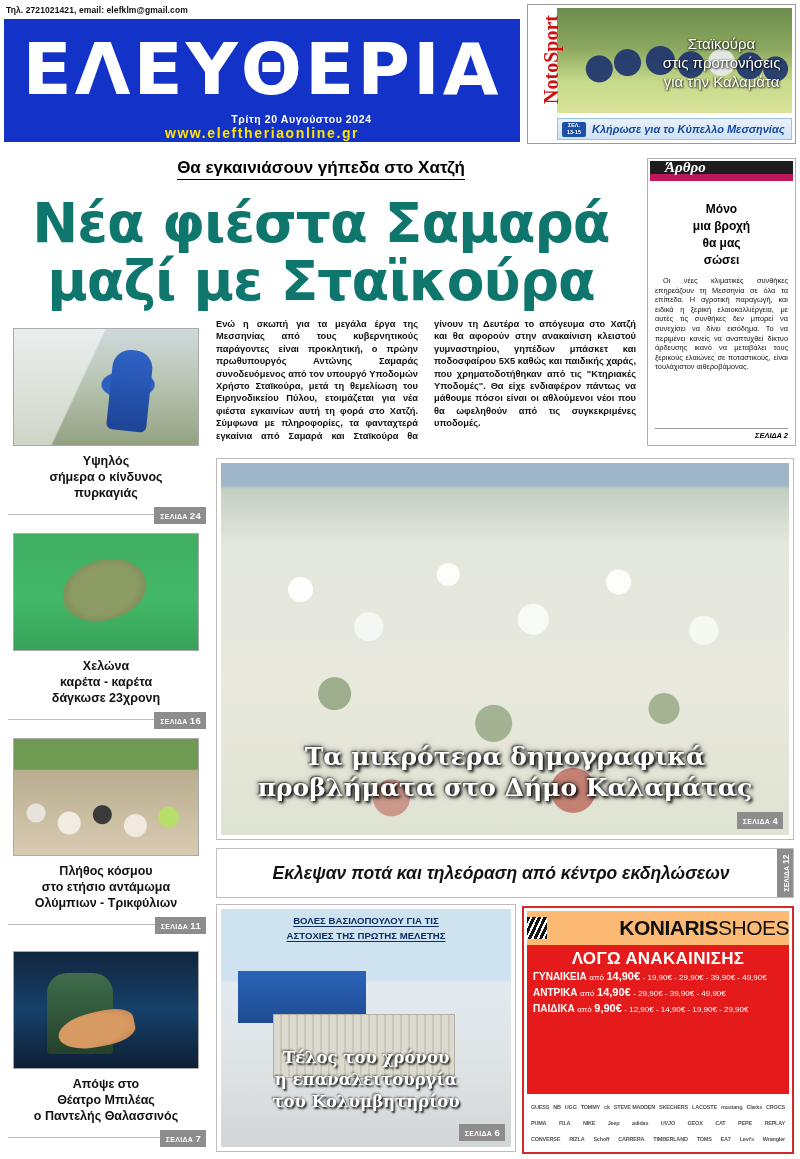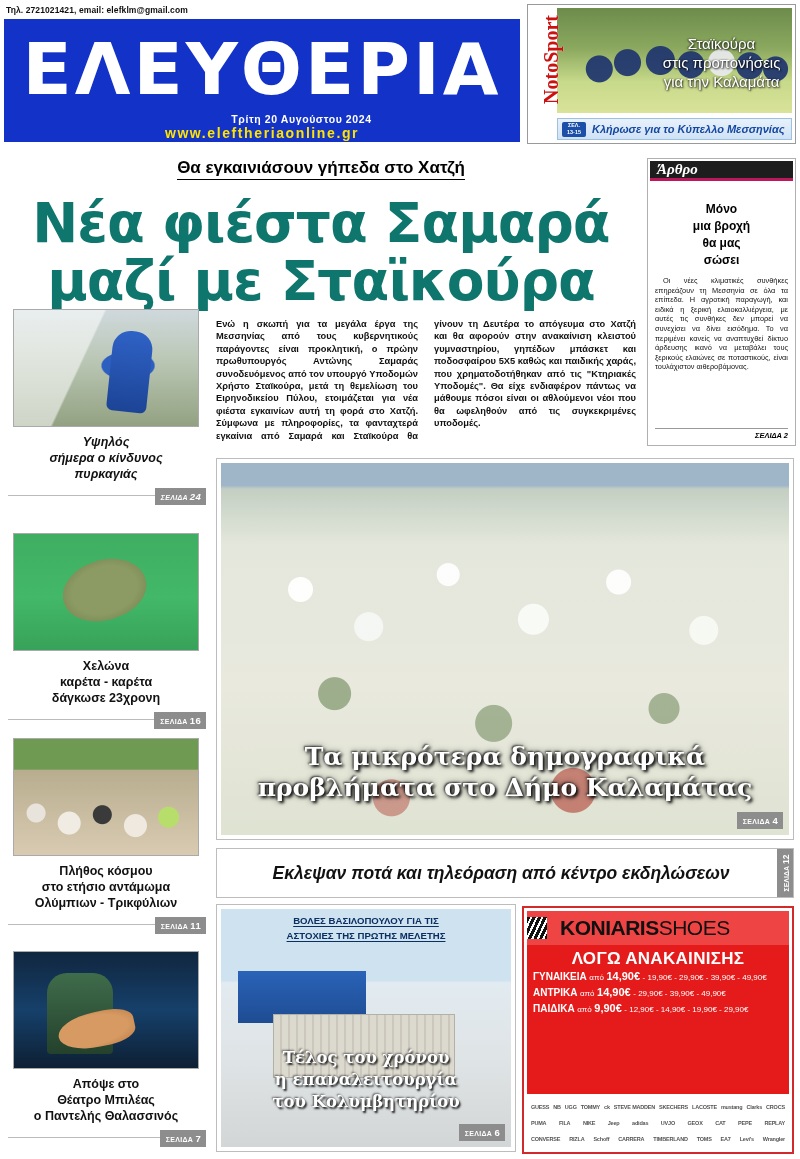--- a/index.html
+++ b/index.html
@@ -123,22 +123,22 @@
     color: #0f766e;
   }
 
   
   .arthro {
     position: absolute; left: 647px; top: 158px; width: 149px; height: 288px;
     border: 1px solid #b0b0b0; background: #fff;
   }
   .arthro-head {
     margin: 2px; height: 20px; background: #1d1d1d;
-    border-bottom: 3px solid #be185d;
-    display: flex; align-items: center; padding-left: 7px;
+    border-bottom: 7px solid #be185d;
+    display: flex; align-items: center; padding-left: 15px;
   }
   .arthro-head span {
     font-family: "Liberation Serif", serif; font-style: italic;
     font-weight: bold; font-size: 15px; color: #fff;
   }
   .arthro-title {
     margin-top: 20px; padding: 0 6px; text-align: center;
     font-size: 12px; line-height: 17px; font-weight: bold; color: #000;
   }
   .arthro-body {
@@ -324,22 +324,22 @@
   }
   .pool .pagetag { right: 6px; bottom: 6px; top: auto; z-index: 4; }
 
   
   .ad {
     position: absolute; left: 522px; top: 906px; width: 272px; height: 248px;
     border: 2px solid #d22a2a; background: #fff; padding: 3px;
     display: flex; flex-direction: column;
   }
   .ad-logo {
-    height: 34px; display: flex; align-items: center; justify-content: flex-start; gap: 13px;
-    background: #ef4444;
+    height: 34px; display: flex; align-items: center; justify-content: space-between; gap: 19px;
+    background: #fdba74;
   }
   .ad-logo-mark {
     width: 20px; height: 22px;
     background: repeating-linear-gradient(115deg,#111 0 3px,#fff 3px 5px);
     flex: 0 0 auto;
   }
   .ad-logo-text { font-size: 21px; font-weight: bold; letter-spacing: -.5px; color: #111; }
   .ad-logo-text .light { font-weight: normal; }
   .ad-red {
     flex: 1; background: #e51b1b; color: #fff;
@@ -420,21 +420,21 @@
     </div>
     <div class="arthro-title" style="white-space:pre-line">Μόνο
 μια βροχή
 θα μας
 σώσει</div>
     <div class="arthro-body">Οι νέες κλιματικές συνθήκες επηρεάζουν τη Μεσσηνία σε όλα τα επίπεδα. Η αγροτική παραγωγή, και ειδικά η ξερική ελαιοκαλλιέργεια, με αυτές τις συνθήκες δεν μπορεί να συνεχίσει να δίνει εισόδημα. Το να περιμένει κανείς να αναπτυχθεί δίκτυο άρδευσης ικανό να μεταβάλει τους ξερικούς ελαιώνες σε ποταστικούς, είναι τουλάχιστον αιθεροβάμονας.</div>
     <div class="arthro-rule"></div>
     <div class="arthro-page">ΣΕΛΙΔΑ 2</div>
   </div>
 
-  <div class="side-item" style="top:309px;font-style:italic;">
+  <div class="side-item" style="top:328px;">
     <div class="side-photo ph-fire"></div>
     <div class="side-caption" style="white-space:pre-line">Υψηλός
 σήμερα ο κίνδυνος
 πυρκαγιάς</div>
     <div class="side-footer">
       <div class="rule"></div>
       <div class="pagetag">
         <span>ΣΕΛΙΔΑ</span>
         <b>24</b>
       </div>

